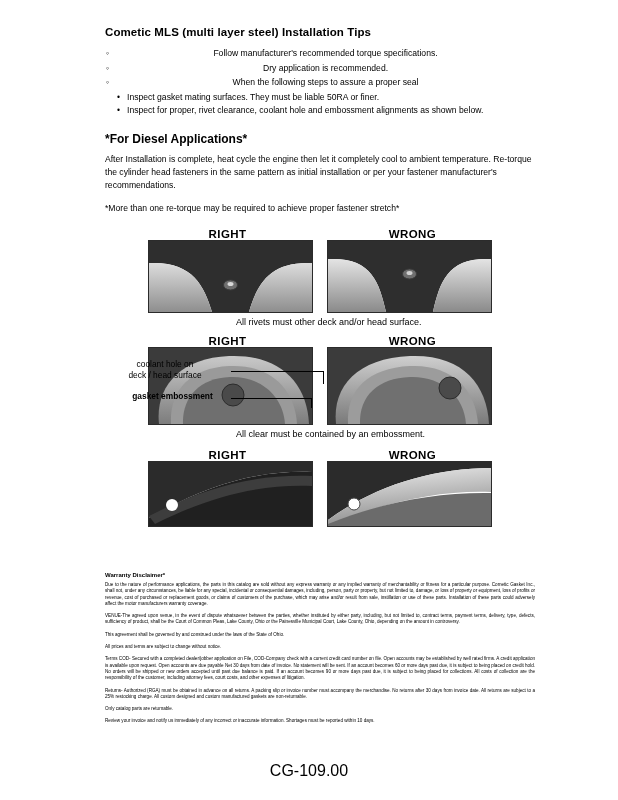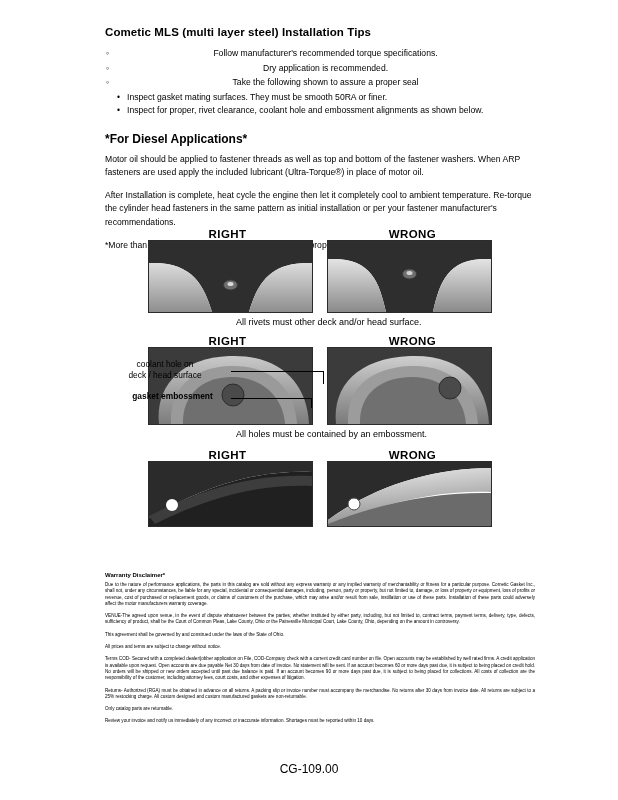--- a/index.html
+++ b/index.html
@@ -165,43 +165,42 @@
     font-size: 4.6px;
     line-height: 6.3px;
     margin: 0 0 6px 0;
     text-align: justify;
   }
   .docnum {
     position: absolute;
     left: 0; right: 0;
     top: 762px;
     text-align: center;
-    font-size: 12px;
+    font-size: 16px;
   }
 </style>
 </head>
 <body>
 
 <div class="page">
 
   <div class="content">
     <h1 class="title">Cometic MLS (multi layer steel) Installation Tips</h1>
 
     <ul class="bullets">
       <li>Follow manufacturer's recommended torque specifications.</li>
       <li>Dry application is recommended.</li>
-      <li>Take the following shown to assure a proper seal</li>
+      <li>When the following steps to assure a proper seal</li>
     </ul>
     <ul class="sub">
-      <li>Inspect gasket mating surfaces.  They must be smooth 50RA or finer.</li>
+      <li>Inspect gasket mating surfaces.  They must be liable 50RA or finer.</li>
       <li>Inspect for proper, rivet clearance, coolant hole and embossment alignments as shown below.</li>
     </ul>
 
     <h2 class="subhead">*For Diesel Applications*</h2>
-    <p class="body">Motor oil should be applied to fastener threads as well as top and bottom of the fastener washers. When ARP fasteners are used apply the included lubricant (Ultra-Torque®) in place of motor oil.</p>
     <p class="body">After Installation is complete, heat cycle the engine then let it completely cool to ambient temperature. Re-torque the cylinder head fasteners in the same pattern as initial installation or per your fastener manufacturer's recommendations.</p>
     <p class="body tight">*More than one re-torque may be required to achieve proper fastener stretch*</p>
   </div>
 
   <div class="figures">
 
     <div class="fig-row">
       <div class="headrow">
         <div>RIGHT</div>
         <div>WRONG</div>
@@ -282,21 +281,21 @@
 
       <div class="annot" style="left:-5px; top:24px; width:130px;">coolant hole on
 deck / head surface</div>
       <div class="leader" style="left:126px; top:36px; width:92px;"></div>
       <div class="leader" style="left:218px; top:36px; width:1px; height:13px;"></div>
 
       <div class="annot" style="left:10px; top:56px; width:115px;font-weight:bold;">gasket embossment</div>
       <div class="leader" style="left:126px; top:63px; width:80px;"></div>
       <div class="leader" style="left:206px; top:63px; width:1px; height:10px;"></div>
 
-      <p class="caption">All holes must be contained by an embossment.</p>
+      <p class="caption">All clear must be contained by an embossment.</p>
     </div>
 
     <div class="fig-row" style="margin-top:10px;">
       <div class="headrow">
         <div>RIGHT</div>
         <div>WRONG</div>
       </div>
       <div class="pair">
         <div class="panel short">
           <svg width="163" height="64" viewBox="0 0 163 64">

